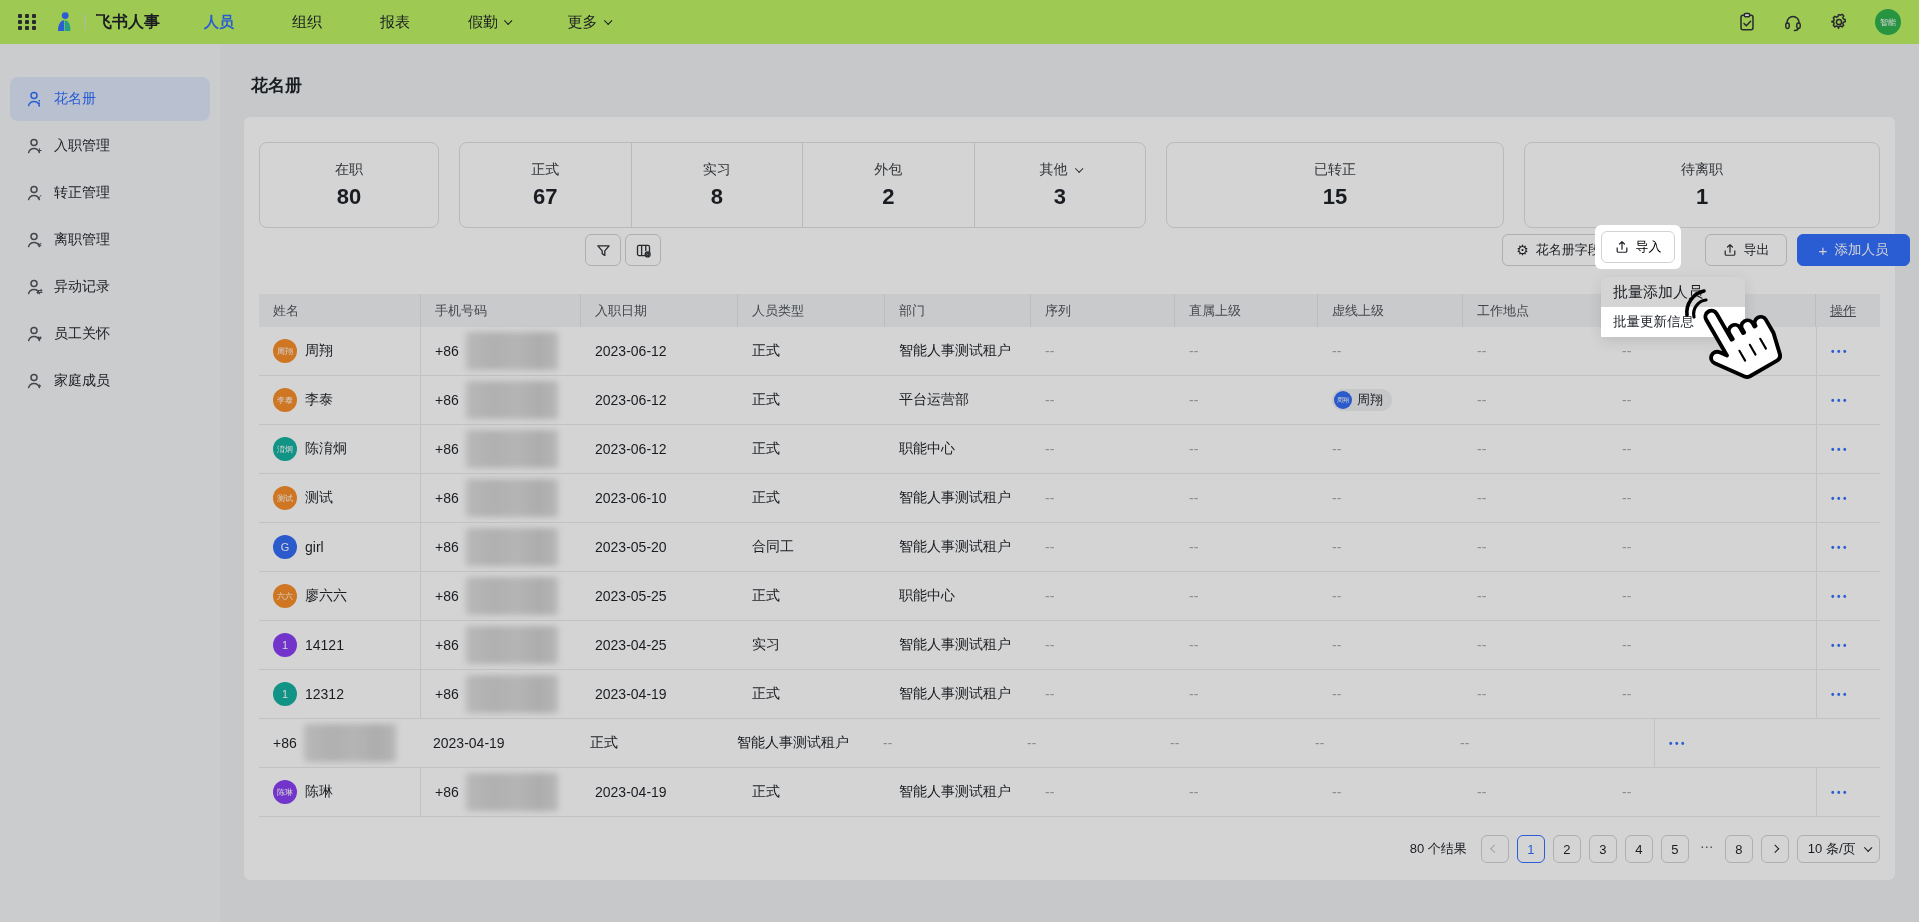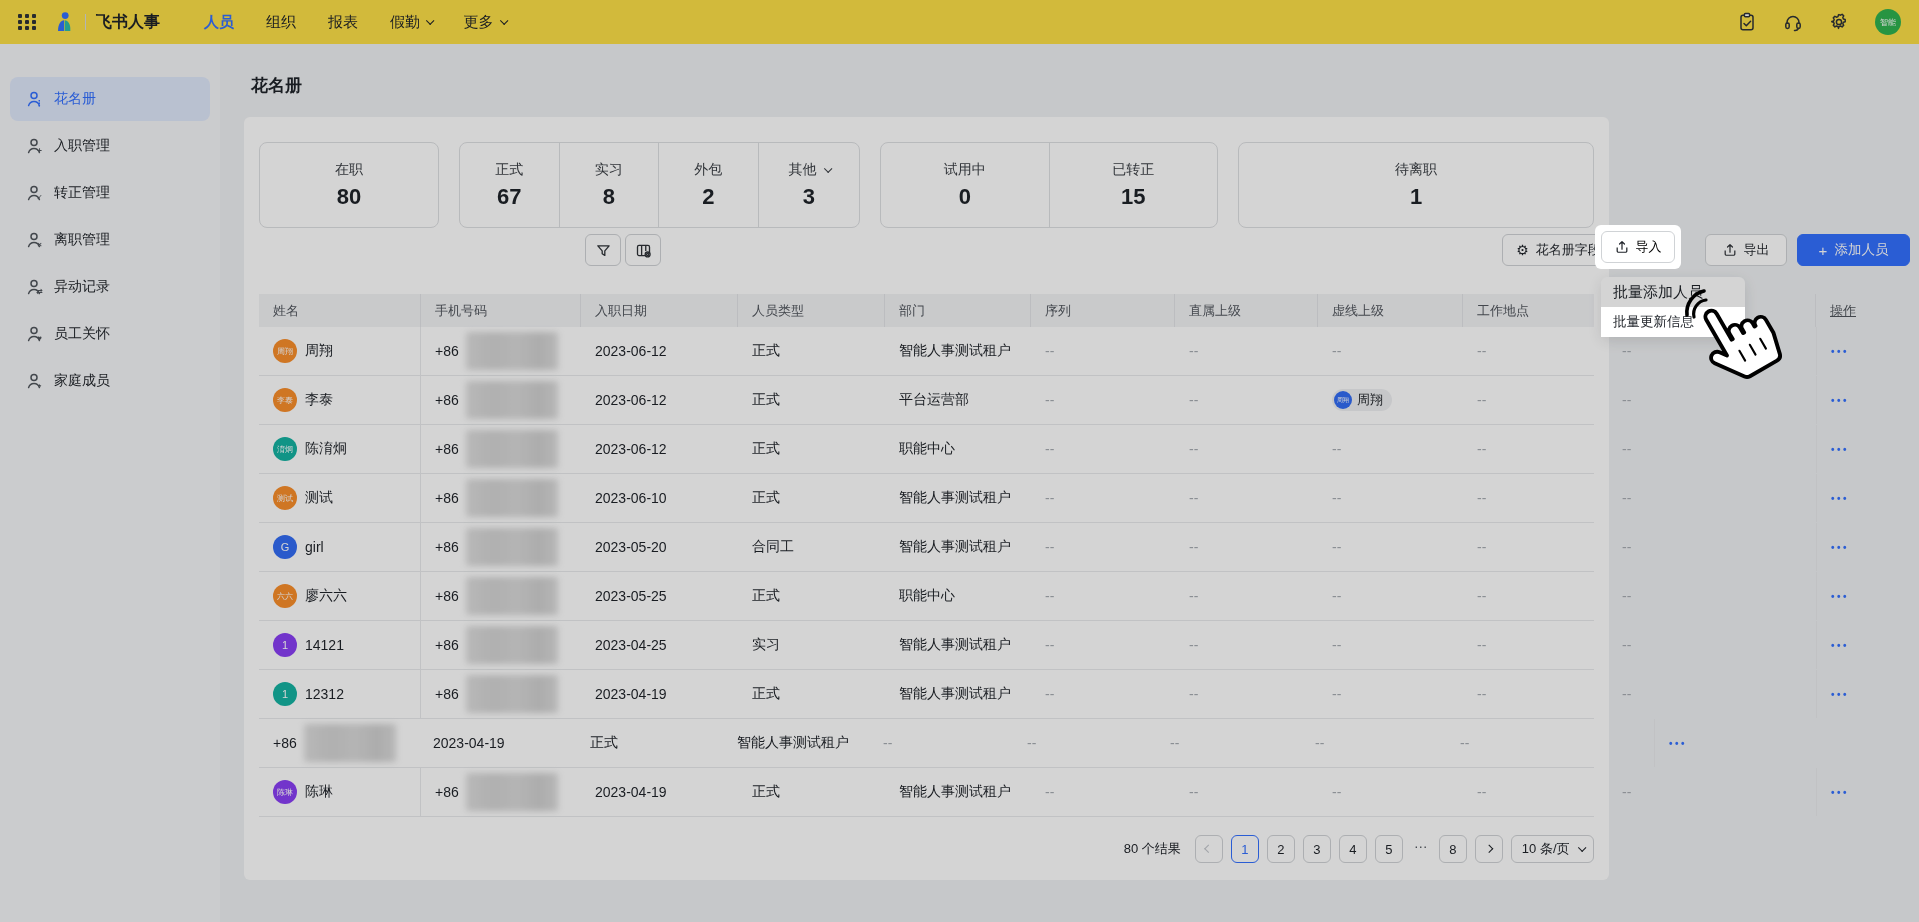--- a/index.html
+++ b/index.html
@@ -1,42 +1,42 @@
 <!DOCTYPE html>
 <html><head>
 <meta charset="utf-8">
 <style>
   * { margin:0; padding:0; box-sizing:border-box; }
   html,body { width:1919px; height:922px; overflow:hidden; }
   body { font-family:"Liberation Sans","DejaVu Sans",sans-serif; font-size:14px; color:#1f2329; background:#eff1f3; position:relative; }
 
   
-  .topbar { position:absolute; top:0; left:0; right:0; height:44px; background:#fde047; display:flex; align-items:center; padding:0 18px; z-index:10; }
+  .topbar { position:absolute; top:0; left:0; right:0; height:44px; background:#bef264; display:flex; align-items:center; padding:0 18px; z-index:10; }
   .topbar .grid-ic { display:grid; grid-template-columns:repeat(3,5px); grid-gap:2px; margin-right:16px; cursor:pointer; }
   .topbar .grid-ic i { width:4px; height:4px; background:#2f3338; border-radius:1px; }
   .logo-ic { margin-right:10px; }
   .brand-div { width:1px; height:16px; background:#d8dadd; margin-right:10px; }
   .brand { font-size:16px; font-weight:bold; margin-right:44px; white-space:nowrap; }
-  .nav-tabs { display:flex; gap:32px; align-items:center; }
+  .nav-tabs { display:flex; gap:58px; align-items:center; }
   .nav-tab { font-size:15px; cursor:pointer; display:flex; align-items:center; gap:6px; white-space:nowrap; }
   .nav-tab.active { color:#3370ff; font-weight:bold; }
   .top-right { margin-left:auto; display:flex; align-items:center; gap:26px; }
   .top-ic { width:20px; height:20px; cursor:pointer; color:#2f3338; }
   .avatar-top { width:26px; height:26px; border-radius:50%; color:#fff; font-size:8px; display:flex; align-items:center; justify-content:center; cursor:pointer; }
 
   
   .sidebar { position:absolute; top:44px; left:0; bottom:0; width:220px; background:#f5f6f8; padding-top:30px; }
   .side-item { height:44px; margin:3px 10px; border-radius:8px; display:flex; align-items:center; gap:10px; padding-left:16px; cursor:pointer; color:#1f2329; }
   .side-item.active { background:#dfe8fb; color:#3370ff; }
   .side-item svg { flex:0 0 18px; }
 
   
   .main { position:absolute; left:220px; top:44px; right:0; bottom:0; }
   .page-title { position:absolute; left:31px; top:30px; font-size:17px; font-weight:bold; }
-  .panel { position:absolute; left:24px; top:73px; width:1365px; height:763px; background:#fff; border-radius:6px; padding:25px 15px 0 15px; }
+  .panel { position:absolute; left:24px; top:73px; width:1651px; height:763px; background:#fff; border-radius:6px; padding:25px 15px 0 15px; }
 
   
   .stats-row { display:flex; gap:20px; height:86px; }
   .stat-group { border:1px solid #dee0e3; border-radius:8px; display:flex; align-items:stretch; }
   .stat-cell { flex:1; display:flex; flex-direction:column; align-items:center; justify-content:center; cursor:pointer; padding:0 30px; position:relative; }
   .stat-cell + .stat-cell { border-left:1px solid #dee0e3; }
   .stat-label { font-size:14px; color:#3c4046; display:flex; align-items:center; gap:7px; white-space:nowrap; }
   .stat-value { font-size:22px; font-weight:bold; margin-top:5px; }
   .g1 { flex:0 0 180px; } .g2 { flex:1 1 660px; } .g3 { flex:0 0 338px; } .g4 { flex:0 0 356px; }
 
@@ -259,26 +259,20 @@
             <div class="stat-label">
               <span>其他</span>
               <span class="chev sm down"></span>
             </div>
             <div class="stat-value">3</div>
           </div>
         </div>
         <div class="stat-group g3">
           <div class="stat-cell">
             <div class="stat-label">
-              <span>试用中</span>
-            </div>
-            <div class="stat-value">0</div>
-          </div>
-          <div class="stat-cell">
-            <div class="stat-label">
               <span>已转正</span>
             </div>
             <div class="stat-value">15</div>
           </div>
         </div>
         <div class="stat-group g4">
           <div class="stat-cell">
             <div class="stat-label">
               <span>待离职</span>
             </div>

